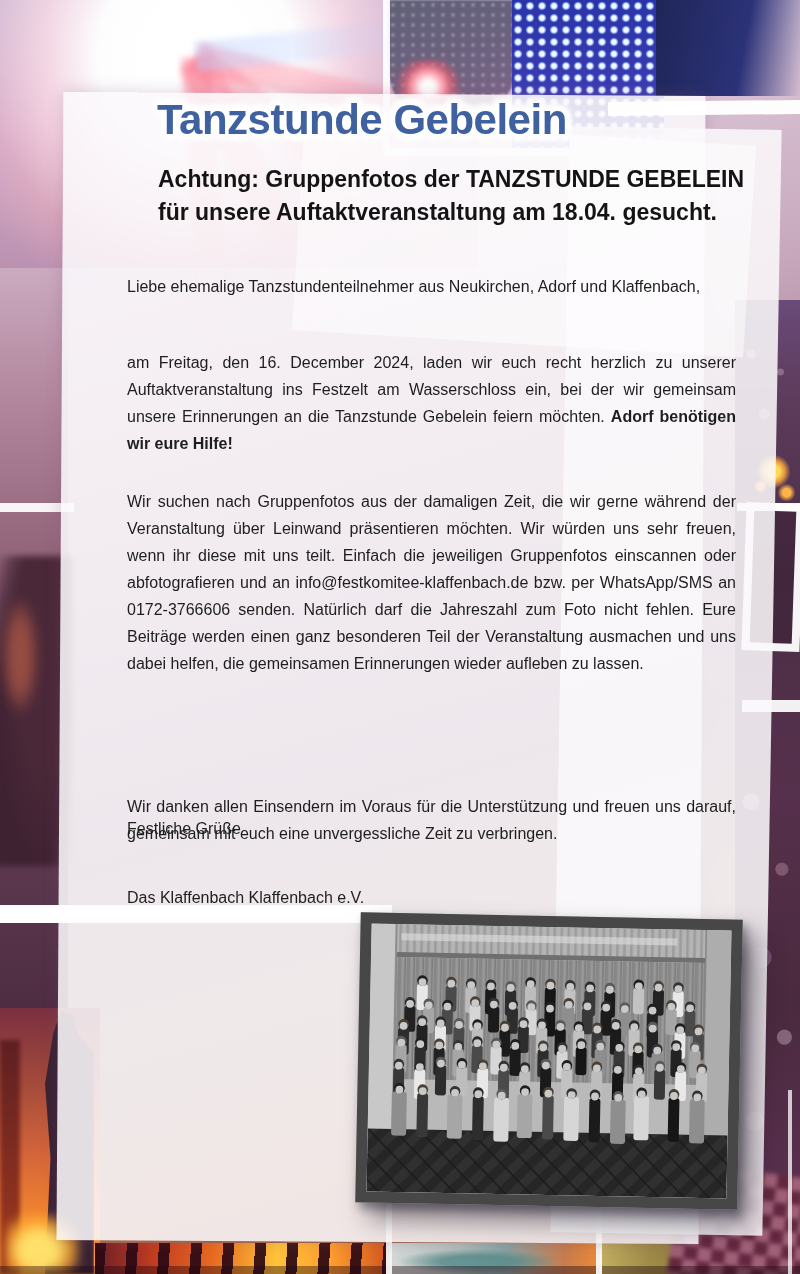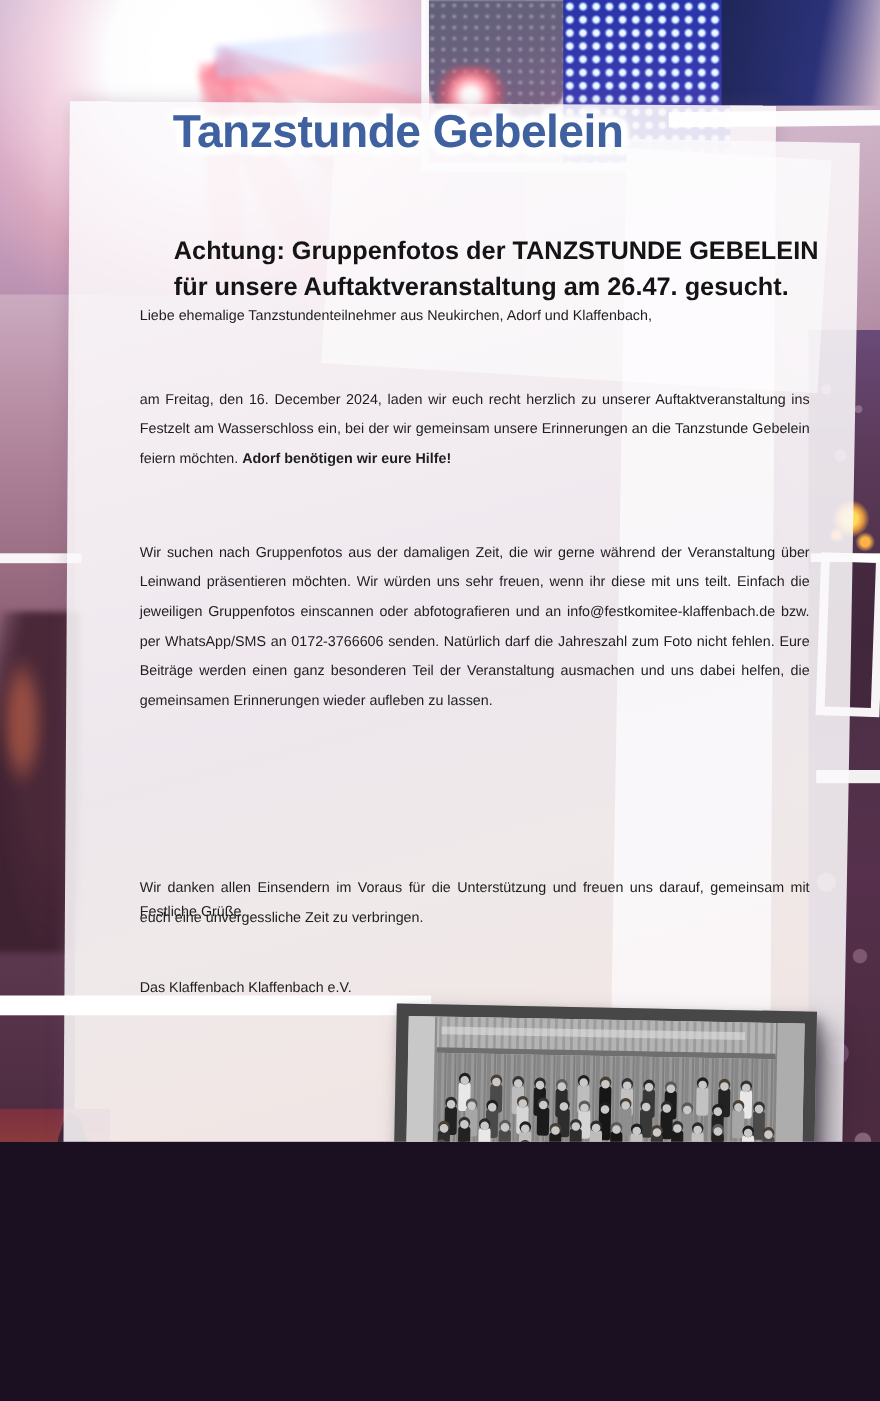--- a/index.html
+++ b/index.html
@@ -1,16 +1,16 @@
 <!DOCTYPE html>
 <html><head>
 <meta charset="utf-8">
 <style>
   html,body{margin:0;padding:0;background:#1a1022;}
-  .stage{position:relative;width:800px;height:1038px;overflow:hidden;
+  .stage{position:relative;width:800px;height:1274px;overflow:hidden;
          font-family:"Liberation Sans","DejaVu Sans",sans-serif;}
   .stage *{position:absolute;box-sizing:border-box;}
 
   
   .bg{inset:0;}
   .bg-base{inset:0;background:linear-gradient(165deg,#cfd6ec 0%,#dcc6d8 16%,#c9abbf 30%,
            #ab829a 45%,#a8809a 46%,#8f6a84 60%,#9a7a74 72%,#a96a4e 85%,#8a4a3a 100%);}
   .tile-flare{left:0;top:0;width:478px;height:268px;
     background:
       radial-gradient(circle at 196px 56px,#ffffff 0 52px,rgba(255,255,255,.97) 98px,
@@ -114,21 +114,21 @@
   .band-left{left:0;top:905px;width:392px;height:18px;background:#fff;z-index:12;}
 
   
   .content{inset:0;z-index:30;color:#1d1d1d;}
   .title{left:157px;top:96px;font-size:42px;font-weight:700;letter-spacing:-.5px;color:#40619f;
     white-space:nowrap;
     text-shadow:0 0 3px #fff,0 0 6px #fff,0 0 10px #fff,-6px 0 5px #fff,6px 0 5px #fff,
       0 -6px 5px #fff,0 7px 5px #fff,-5px -5px 5px #fff,5px 5px 5px #fff,5px -5px 5px #fff,
       -5px 5px 5px #fff,0 0 16px #fff;}
   .subtitle{left:158px;top:163px;font-size:23px;font-weight:700;line-height:33px;color:#141414;white-space:nowrap;}
-  .para{left:127px;width:609px;font-size:13px;line-height:27px;color:#1e1e1e;
+  .para{left:127px;width:609px;font-size:16px;line-height:27px;color:#1e1e1e;
     text-align:justify;}
   .para .b{position:static;font-weight:700;}
   .para span{position:static;}
   .salutation{top:273px;}
   .p-invite{top:349px;}
   .p-request{top:488px;}
   .p-thanks{top:793px;}
   .closing{top:815px;text-align:left;}
   .signature{top:884px;text-align:left;}
 
@@ -186,22 +186,22 @@
 
   <div class="panelA"></div>
   <div class="panelB"></div>
   <div class="panelC"></div>
   <div class="bar-top"></div>
   <div class="band-left"></div>
 
   <div class="content">
     <div class="title" style="color: rgb(64, 97, 159);">Tanzstunde Gebelein</div>
     <div class="subtitle">
-      <div style="position:static;margin-top:48px;">Achtung: Gruppenfotos der TANZSTUNDE GEBELEIN</div>
-      <div style="position:static;">für unsere Auftaktveranstaltung am 26.47. gesucht.</div>
+      <div style="position:static;">Achtung: Gruppenfotos der TANZSTUNDE GEBELEIN</div>
+      <div style="position:static;">für unsere Auftaktveranstaltung am 18.04. gesucht.</div>
     </div>
     <div class="para salutation">Liebe ehemalige Tanzstundenteilnehmer aus Neukirchen, Adorf und Klaffenbach,</div>
     <div class="para p-invite"><span>am Freitag, den 16. December 2024, laden wir euch recht herzlich zu unserer Auftaktveranstaltung ins Festzelt am Wasserschloss ein, bei der wir gemeinsam unsere Erinnerungen an die Tanzstunde Gebelein feiern möchten. </span><span class="b">Adorf benötigen wir eure Hilfe!</span></div>
     <div class="para p-request"><span>Wir suchen nach Gruppenfotos aus der damaligen Zeit, die wir gerne während der Veranstaltung über Leinwand präsentieren möchten. Wir würden uns sehr freuen, wenn ihr diese mit uns teilt. Einfach die jeweiligen Gruppenfotos einscannen oder abfotografieren und an </span><span>info@festkomitee-klaffenbach.de</span><span> bzw. per WhatsApp/SMS an </span><span>0172-3766606</span><span> senden. Natürlich darf die Jahreszahl zum Foto nicht fehlen. Eure Beiträge werden einen ganz besonderen Teil der Veranstaltung ausmachen und uns dabei helfen, die gemeinsamen Erinnerungen wieder aufleben zu lassen.</span></div>
     <div class="para p-thanks">Wir danken allen Einsendern im Voraus für die Unterstützung und freuen uns darauf, gemeinsam mit euch eine unvergessliche Zeit zu verbringen.</div>
     <div class="para closing">Festliche Grüße</div>
     <div class="para signature">Das Klaffenbach Klaffenbach e.V.</div>
   </div>
 
   <div class="photo-frame">

